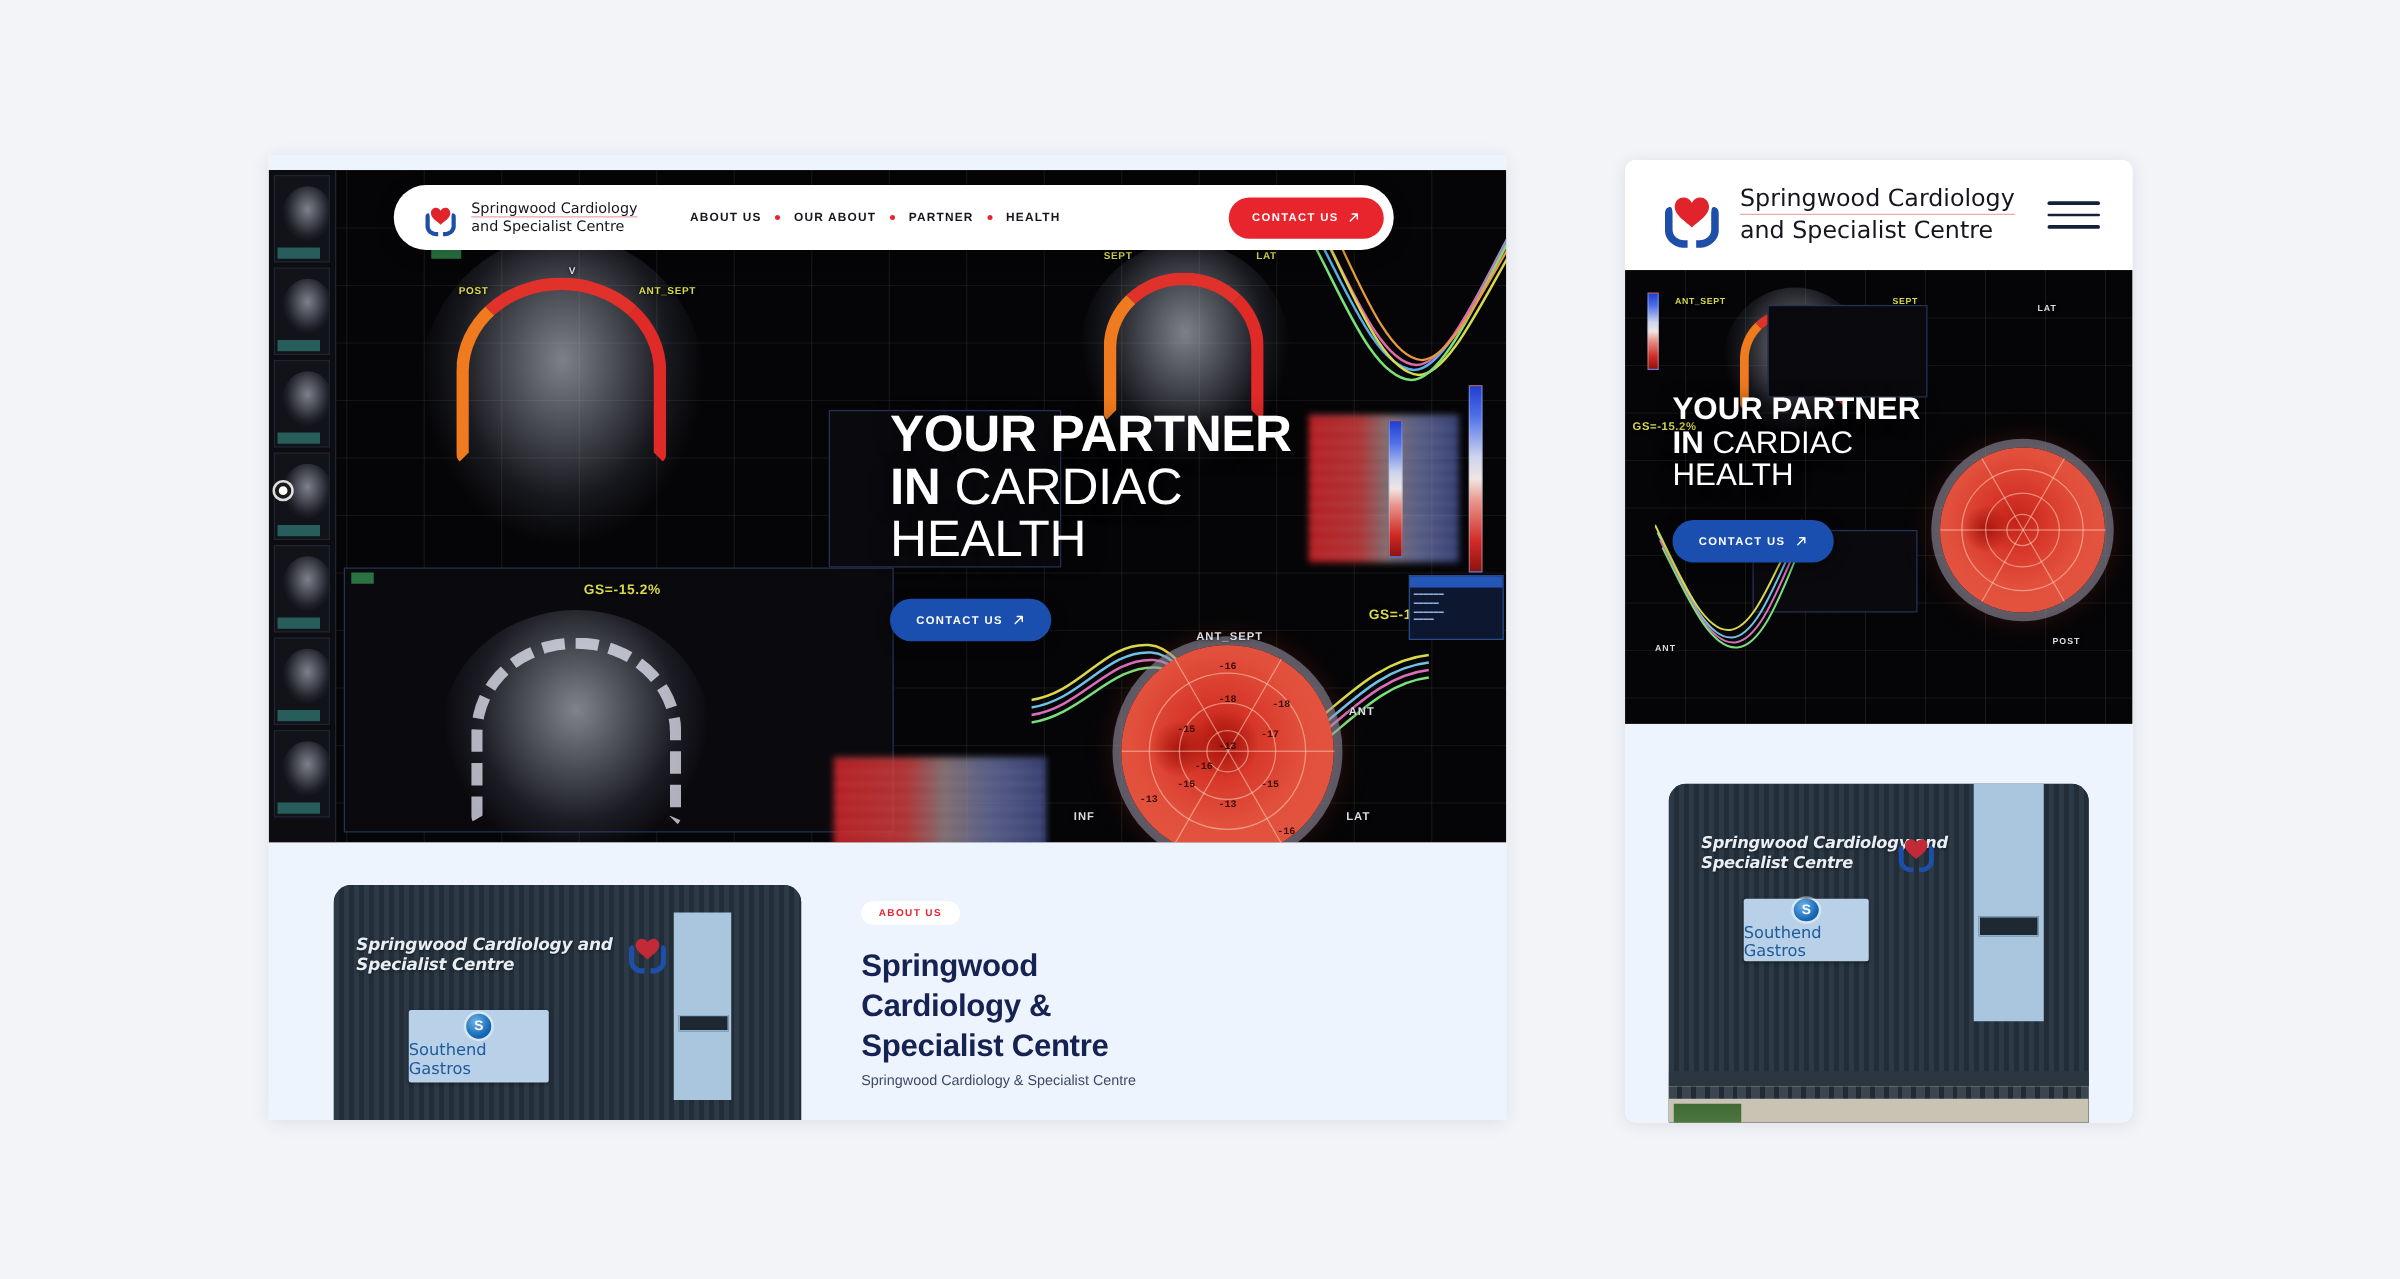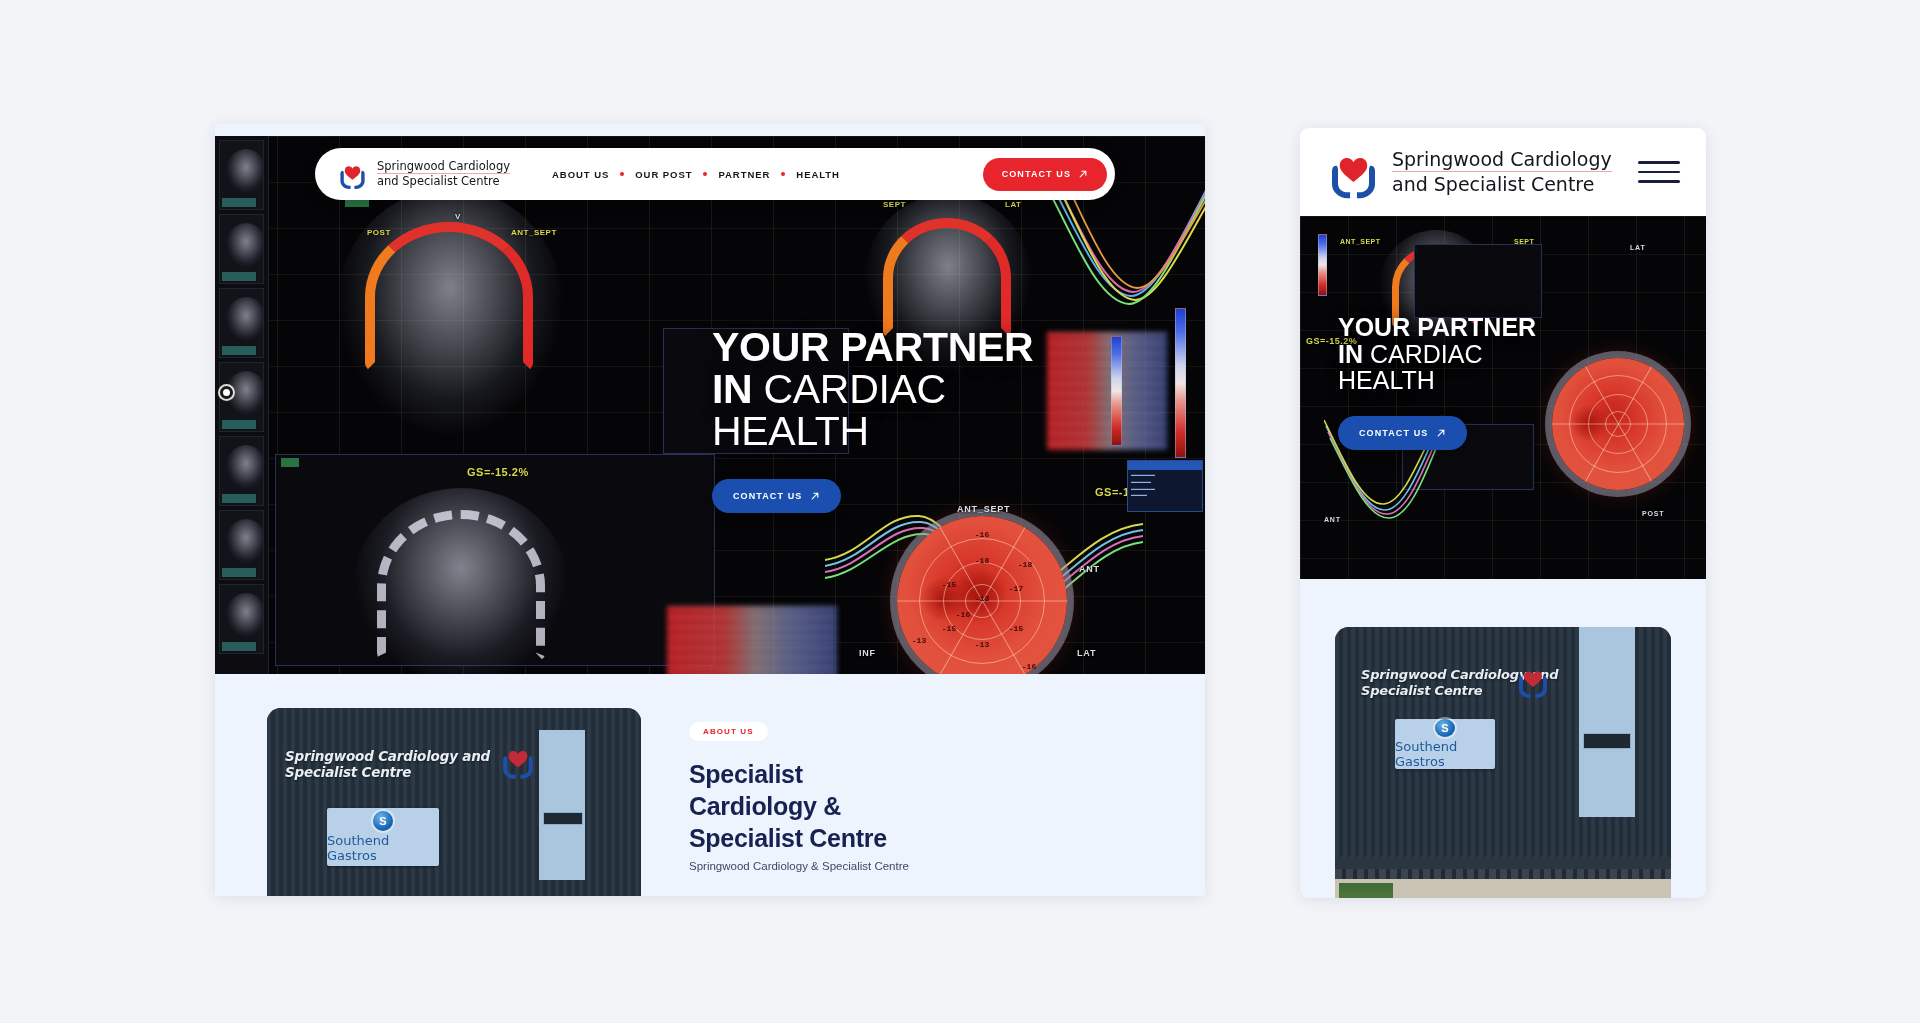--- a/index.html
+++ b/index.html
@@ -323,21 +323,21 @@
           </svg>
           <span class="logo-text">
             <span class="logo-l1">Springwood Cardiology</span>
             <span class="logo-l2">and Specialist Centre</span>
           </span>
         </div>
 
         <nav class="nav-links">
           <span class="nav-link">ABOUT US</span>
           <span class="nav-dot"></span>
-          <span class="nav-link">OUR POST</span>
+          <span class="nav-link">OUR ABOUT</span>
           <span class="nav-dot"></span>
           <span class="nav-link">PARTNER</span>
           <span class="nav-dot"></span>
           <span class="nav-link">HEALTH</span>
         </nav>
 
         <button class="btn-red">
           <span>CONTACT US</span>
           <svg class="arrow-ico" viewBox="0 0 16 16">
             <path d="M3.5 12.5L12.5 3.5M6 3.5h6.5V10" fill="none" stroke="#fff" stroke-width="1.8" stroke-linecap="round" stroke-linejoin="round"></path>
@@ -377,21 +377,21 @@
           </svg>
           <div class="gastro-panel">
             <div class="gastro-badge">S</div>
             <div class="gastro-name">Southend Gastros</div>
           </div>
         </div>
 
         <div class="about-text">
           <span class="pill">ABOUT US</span>
           <h2 class="about-h2">
-            <span>Specialist</span><br>
+            <span>Springwood</span><br>
             <span>Cardiology &amp;</span><br>
             <span>Specialist Centre</span>
           </h2>
           <p class="about-body">Springwood Cardiology &amp; Specialist Centre</p>
         </div>
       </div>
     </div>
   </div>
 
   <div class="mobile-card">

